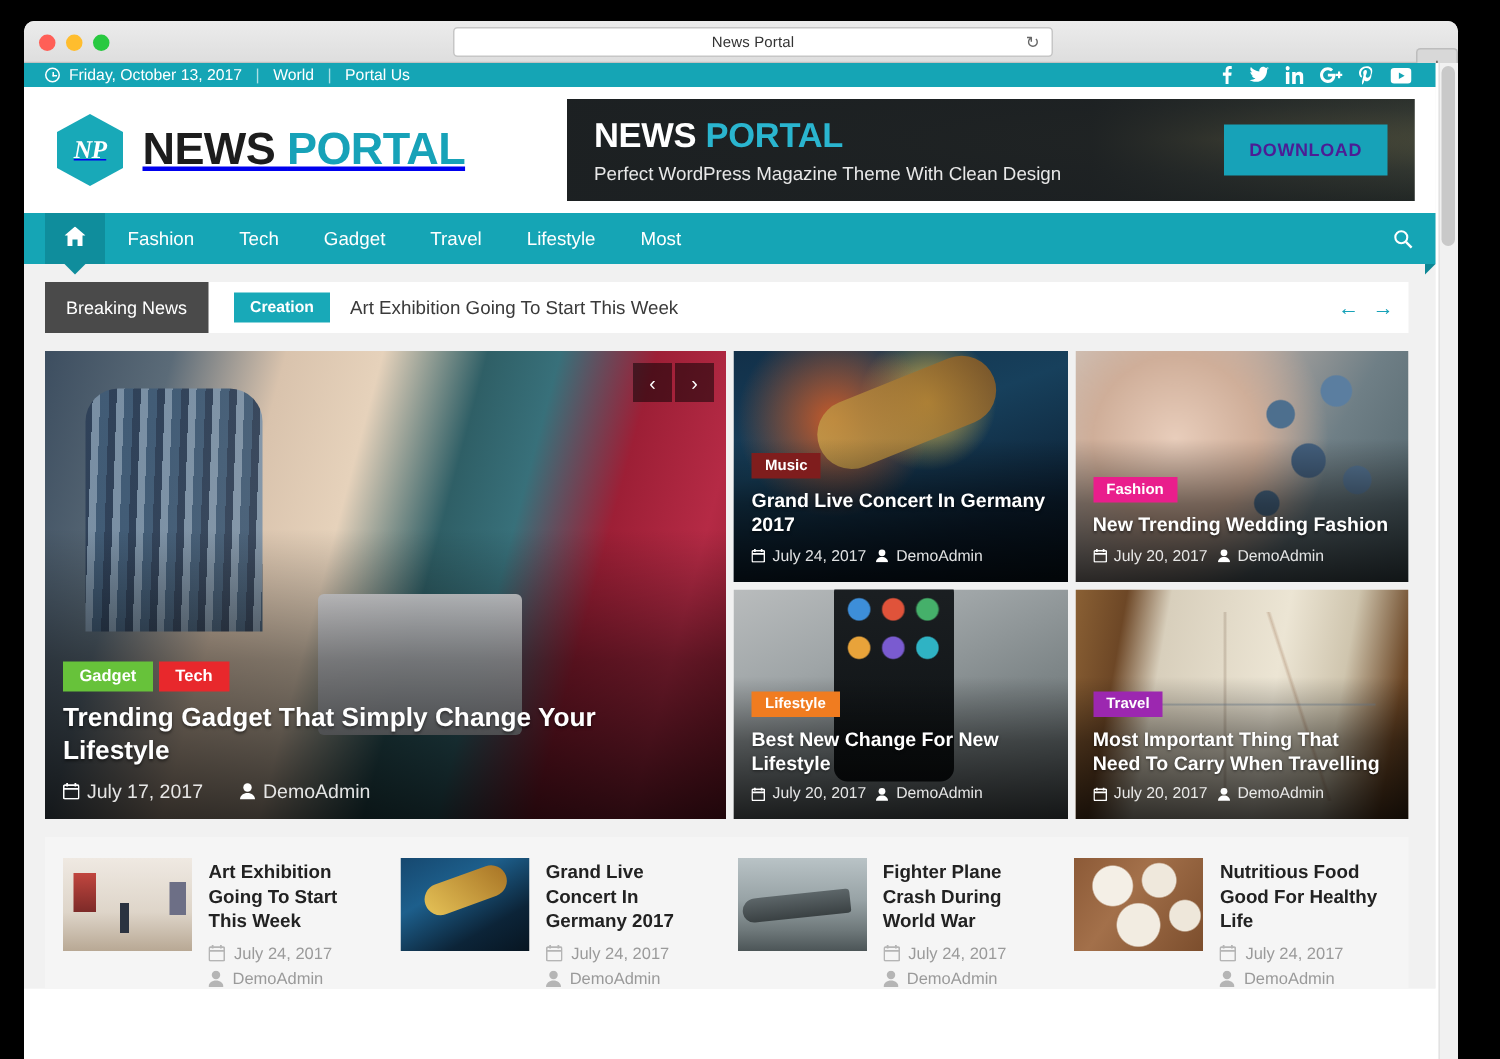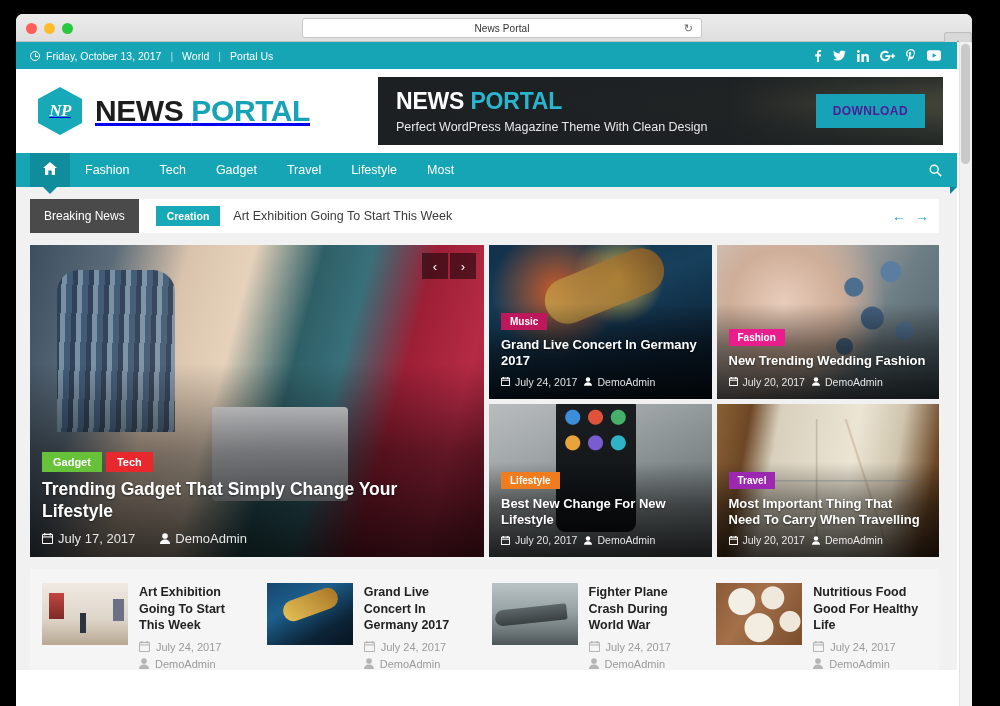--- a/index.html
+++ b/index.html
@@ -80,21 +80,21 @@
     background: #c9c9c9; border-radius: 5px;
   }
   #page {
     position: relative;
     width: 941px;
     background: #f1f1f1;
   }
 
   
   #topbar {
-    height: 27px;
+    height: 16px;
     background: #15a5b5;
     display: flex; align-items: center;
     padding: 0 16px 0 14px;
     color: #ffffff;
     font-size: 10.5px;
   }
   #topbar-left { display: flex; align-items: center; gap: 0; }
   .clock-icon {
     display: inline-block; width: 10px; height: 10px;
     border: 1.2px solid #ffffff; border-radius: 50%;
@@ -594,21 +594,21 @@
             </div>
           </div>
 
           <div id="feat-side">
             <div class="feat-row">
 
               <div class="feat-small">
                 <div class="ph-guitar"></div>
                 <div class="card-shade"></div>
                 <div class="card-body">
-                  <span class="badge" style="background:#be185d">Music</span>
+                  <span class="badge" style="background:#7f1d1d">Music</span>
                   <div class="card-title">Grand Live Concert In Germany 2017</div>
                   <div class="card-meta">
                     <span class="meta-item">
                       <svg width="9" height="9" viewBox="0 0 12 12">
                           <rect x="0.5" y="1.5" width="11" height="10" rx="1" fill="none" stroke="#fff" stroke-width="1.4"></rect>
                           <line x1="0.5" y1="4.3" x2="11.5" y2="4.3" stroke="#fff" stroke-width="1.4"></line>
                           <line x1="3" y1="0" x2="3" y2="2.6" stroke="#fff" stroke-width="1.5"></line>
                           <line x1="9" y1="0" x2="9" y2="2.6" stroke="#fff" stroke-width="1.5"></line>
                         </svg>
                       <span>July 24, 2017</span>

